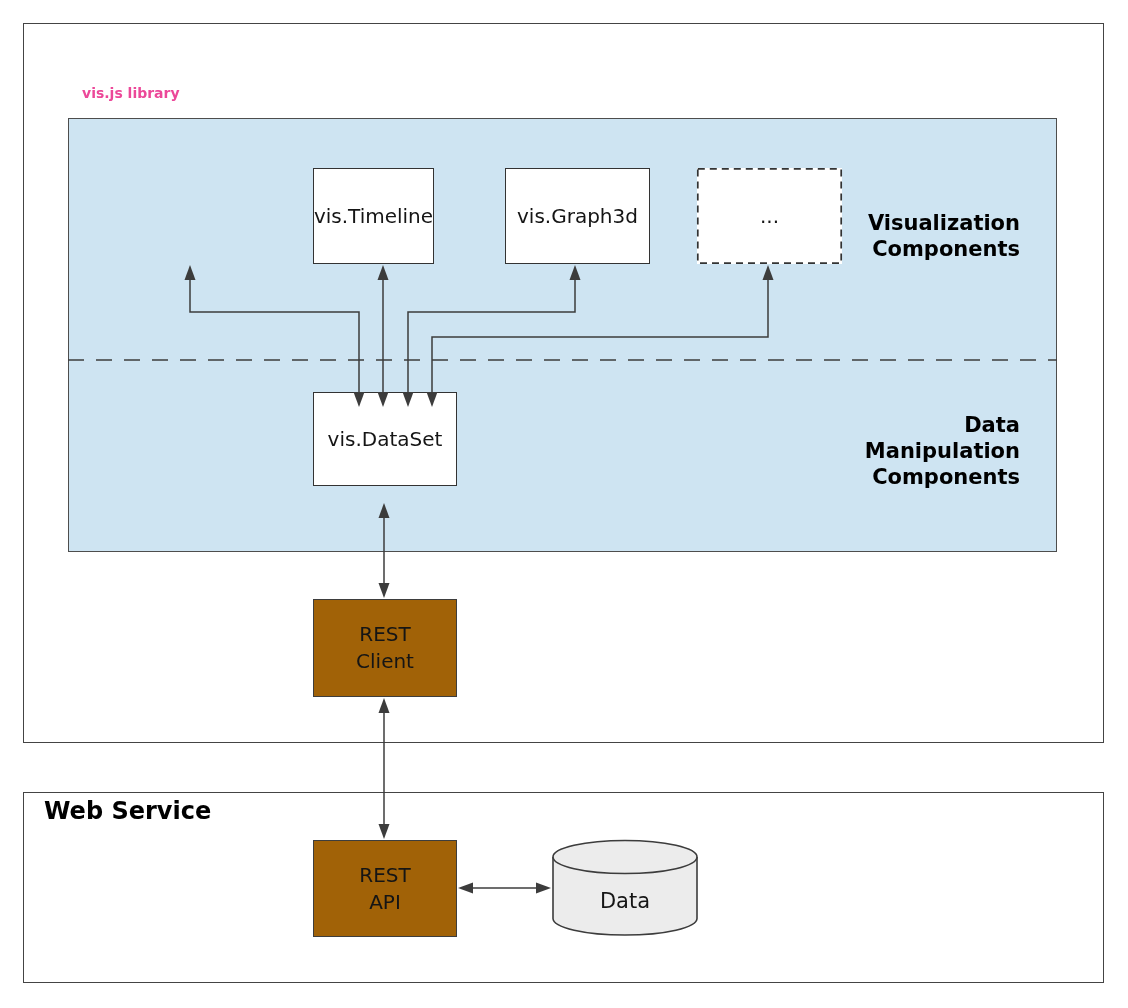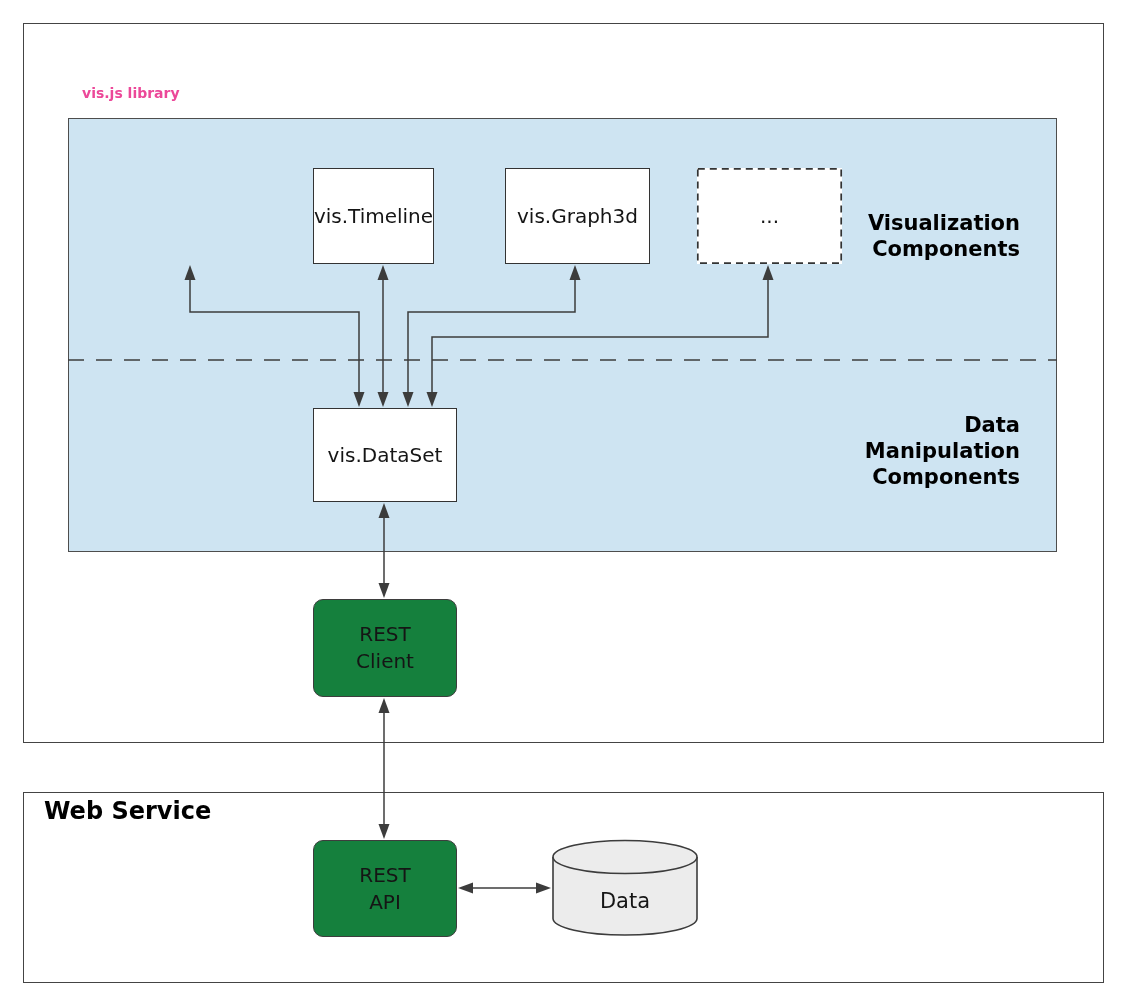--- a/index.html
+++ b/index.html
@@ -47,21 +47,21 @@
     background: #ffffff;
     display: flex;
     align-items: center;
     justify-content: center;
     text-align: center;
     font-size: 20px;
     line-height: 27px;
     color: #151515;
     z-index: 2;
   }
-  .node.gray { background: #15803d; border-color: #3d3d3d; border-radius: 10px; }
+  .node.gray { background: #a16207; border-color: #3d3d3d; }
   .node.no-border { border: none; } 
 
   
   .zone-label {
     width: 200px;
     text-align: right;
     font-size: 21px;
     font-weight: bold;
     line-height: 26px;
     color: #000000;
@@ -113,21 +113,21 @@
   <div class="abs zone-label" style="left:820px; top:170px;margin-top:40px;">
     <div>Visualization</div>
     <div>Components</div>
   </div>
   <div class="abs zone-label" style="left:820px; top:412px;">
     <div>Data</div>
     <div>Manipulation</div>
     <div>Components</div>
   </div>
 
-  <div class="abs node" style="left:313px; top:408px; width:144px; height:94px;">
+  <div class="abs node" style="left:313px; top:392px; width:144px; height:94px;">
     <span>vis.DataSet</span>
   </div>
 
   <div class="abs node gray" style="left:313px; top:599px; width:144px; height:98px;">
     <span>
       <span style="display:block;">REST</span>
       <span style="display:block;">Client</span>
     </span>
   </div>
 

